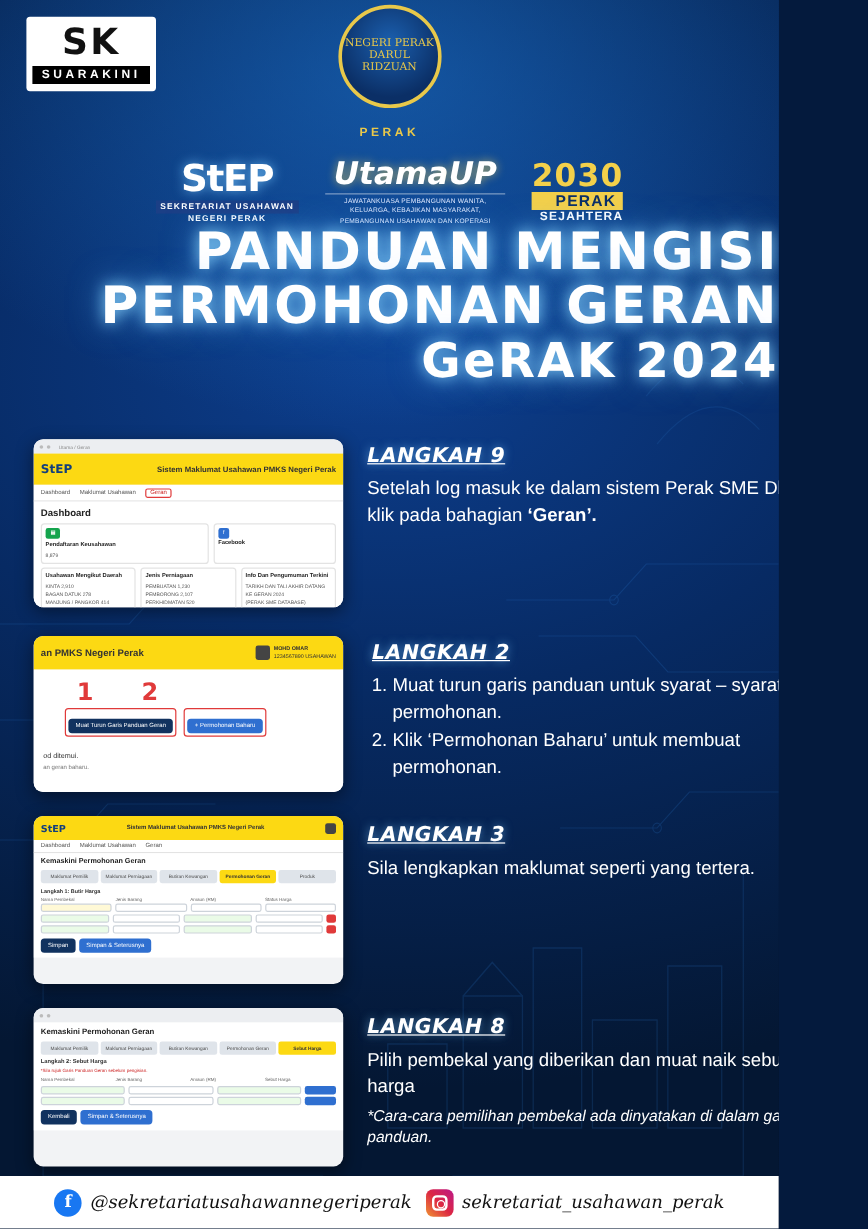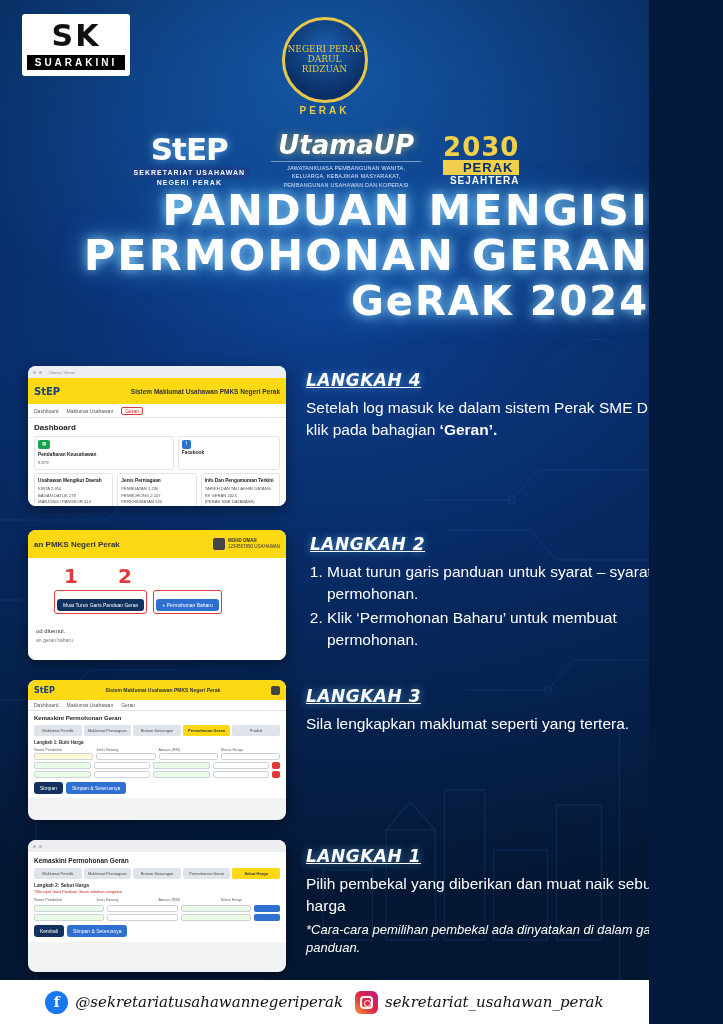--- a/index.html
+++ b/index.html
@@ -36,21 +36,21 @@
   }
   .logo-sk .sk-bar {
     margin-top: 4px; background: #000; color: #fff;
     font-size: 10px; letter-spacing: 3px; font-weight: bold;
     padding: 2px 8px;
   }
 
   .crest {
     position: absolute; left: 50%; top: 4px; transform: translateX(-50%);
     width: 120px; height: 112px;
-    display: flex; flex-direction: column; align-items: center; justify-content: flex-end;
+    display: flex; flex-direction: column; align-items: center; justify-content: space-between;
   }
   .crest .crest-inner {
     width: 86px; height: 86px; border-radius: 50%;
     background: radial-gradient(circle at 50% 35%, #1b5fae 0%, #0b2f66 70%);
     border: 3px solid #e8c84a;
     display: flex; align-items: center; justify-content: center;
     color: #e8c84a; font-size: 9px; text-align: center; line-height: 1.1;
     font-family: "DejaVu Serif", serif;
   }
   .crest .crest-label {
@@ -322,21 +322,21 @@
           <div class="mini-col">
             <b>Info Dan Pengumuman Terkini</b>
             <div>TARIKH DAN TALI AKHIR DATANG KE GERAN 2024</div>
             <div>(PERAK SME DATABASE)</div>
           </div>
         </div>
       </div>
     </div>
 
     <div style="margin-left:20px; width:380px; padding-top:4px;">
-      <div class="lang">LANGKAH 4</div>
+      <div class="lang">LANGKAH 9</div>
       <div class="body-txt">
         <span>Setelah log masuk ke dalam sistem Perak SME Dbase, klik pada bahagian </span><b>‘Geran’.</b>
       </div>
     </div>
   </div>
 
   <div class="step" style="left:28px; top:530px; width:670px;gap:24px;">
     <div class="shot" style="width:258px; height:130px;">
       <div class="shot-bar" style="height:28px;">
         <span class="bar-title" style="font-size:8px;">an PMKS Negeri Perak</span>
@@ -489,21 +489,21 @@
           <div class="ch"></div>
         </div>
         <div class="btm-btns">
           <span class="btn-pri dark">Kembali</span>
           <span class="btn-pri">Simpan &amp; Seterusnya</span>
         </div>
       </div>
     </div>
 
     <div style="margin-left:20px; width:388px; padding-top:6px;">
-      <div class="lang">LANGKAH 1</div>
+      <div class="lang">LANGKAH 8</div>
       <div class="body-txt">Pilih pembekal yang diberikan dan muat naik sebut harga</div>
       <div class="body-txt note" style="margin-top:4px;">*Cara-cara pemilihan pembekal ada dinyatakan di dalam garis panduan.</div>
     </div>
   </div>
 
   <div class="footer">
     <div class="fi">
       <span class="ic fb">f</span>
       <span class="ftext">@sekretariatusahawannegeriperak</span>
     </div>

